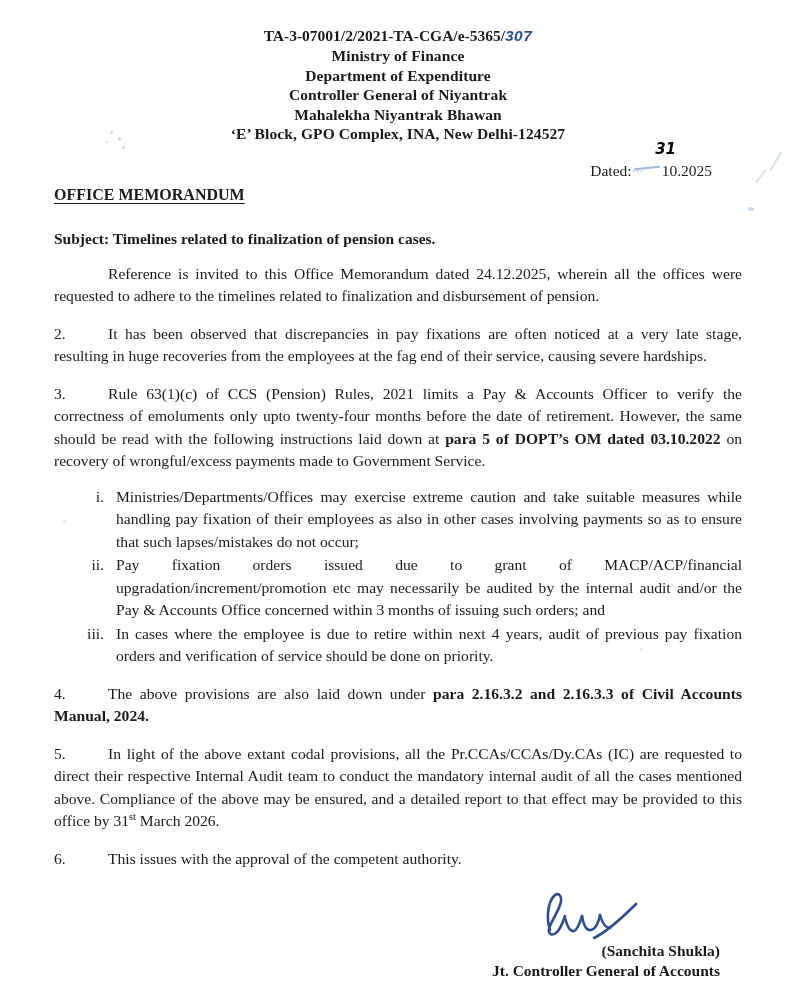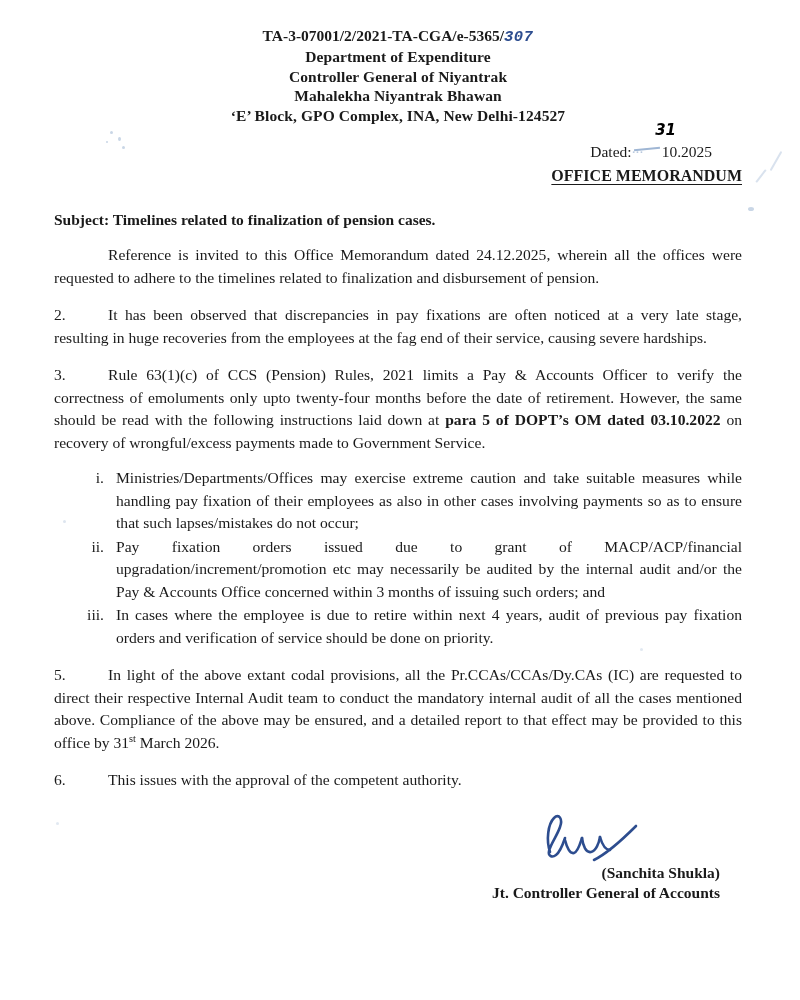--- a/index.html
+++ b/index.html
@@ -31,21 +31,21 @@
     font-size: 15.5px;
     line-height: 19.5px;
     letter-spacing: 0.1px;
     white-space: nowrap;
   }
   .header .file-no {
     font-size: 15.5px;
     line-height: 20px;
   }
   .hand {
-    font-family: Liberation Mono, monospace;
+    font-family: Liberation Sans, sans-serif;
     color: #2d4d8f;
     font-weight: bold;
     font-style: italic;
     letter-spacing: 0.5px;
   }
 
   
   .date-row {
     position: relative;
     height: 34px;
@@ -81,21 +81,21 @@
     content: "";
     position: absolute;
     left: 2px; right: 2px; top: 52%;
     height: 2px;
     background: #9fb6d4;
     transform: rotate(-6deg);
   }
 
   
   .om-title {
-    text-align: right;
+    text-align: left;
     font-weight: bold;
     font-size: 16px;
     text-decoration: underline;
     text-underline-offset: 3px;
     margin-top: 2px;
   }
 
   .subject {
     font-weight: bold;
     font-size: 15.5px;
@@ -198,20 +198,21 @@
 </style>
 </head>
 <body>
 
 <div class="page">
 
   <div class="header">
     <div class="file-no">
       <span class="b">TA-3-07001/2/2021-TA-CGA/e-5365/</span><span class="hand">307</span>
     </div>
+    <div class="line">Ministry of Finance</div>
     <div class="line">Department of Expenditure</div>
     <div class="line">Controller General of Niyantrak</div>
     <div class="line">Mahalekha Niyantrak Bhawan</div>
     <div class="line">‘E’ Block, GPO Complex, INA, New Delhi-124527</div>
   </div>
 
   <div class="date-row">
     <span class="date-hand">31</span>
     <span class="date-block"><span>Dated:</span><span class="date-struck">...</span><span>10.2025</span></span>
   </div>
@@ -234,20 +235,21 @@
     <li class="stretched">
       <span class="rn">ii.</span>
       <span class="txt"><span class="l1">Pay fixation orders issued due to grant of MACP/ACP/financial</span><span> upgradation/increment/promotion etc may necessarily be audited by the internal audit and/or the Pay &amp; Accounts Office concerned within 3 months of issuing such orders; and</span></span>
     </li>
     <li>
       <span class="rn">iii.</span>
       <span class="txt">In cases where the employee is due to retire within next 4 years, audit of previous pay fixation orders and verification of service should be done on priority.</span>
     </li>
   </ol>
 
+  <p class="para"><span class="pnum">4.</span><span>The above provisions are also laid down under </span><b>para 2.16.3.2 and 2.16.3.3 of Civil Accounts Manual, 2024.</b></p>
 
   <p class="para"><span class="pnum">5.</span><span>In light of the above extant codal provisions, all the Pr.CCAs/CCAs/Dy.CAs (IC) are requested to direct their respective Internal Audit team to conduct the mandatory internal audit of all the cases mentioned above. Compliance of the above may be ensured, and a detailed report to that effect may be provided to this office by 31</span><sup>st</sup><span> March 2026.</span></p>
 
   <p class="para"><span class="pnum">6.</span><span>This issues with the approval of the competent authority.</span></p>
 
   <div class="sign-area">
     <svg class="sig-svg" width="110" height="58" viewBox="0 0 110 58">
       <g fill="none" stroke="#2d4d8f" stroke-width="2.6" stroke-linecap="round" stroke-linejoin="round">
         <path d="M14 42 C10 30 12 14 18 8 C23 3 27 9 24 17 C21 26 15 33 13 41 C12 46 16 48 20 45 C24 42 27 34 29 28"></path>
         <path d="M29 30 C31 38 34 44 38 43 C42 42 44 34 46 28"></path>

